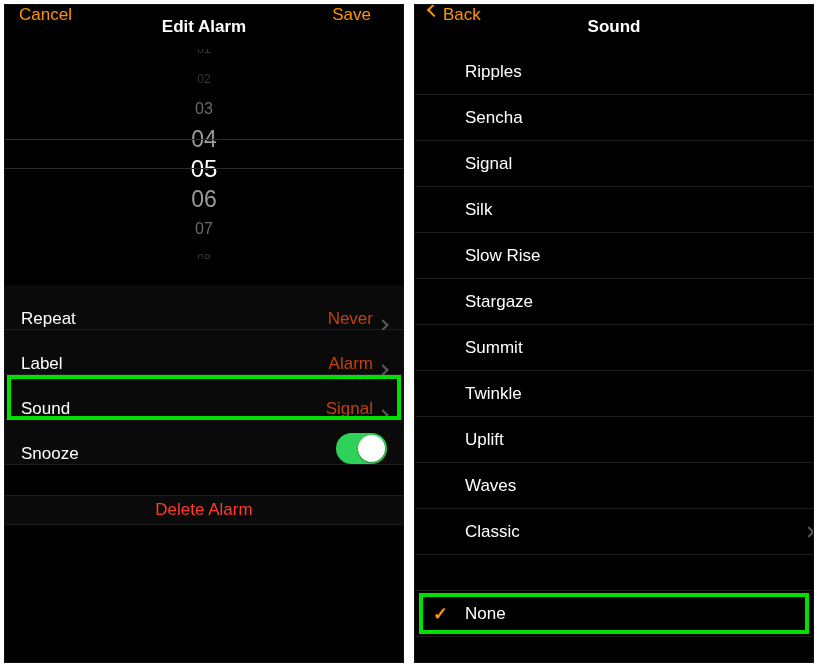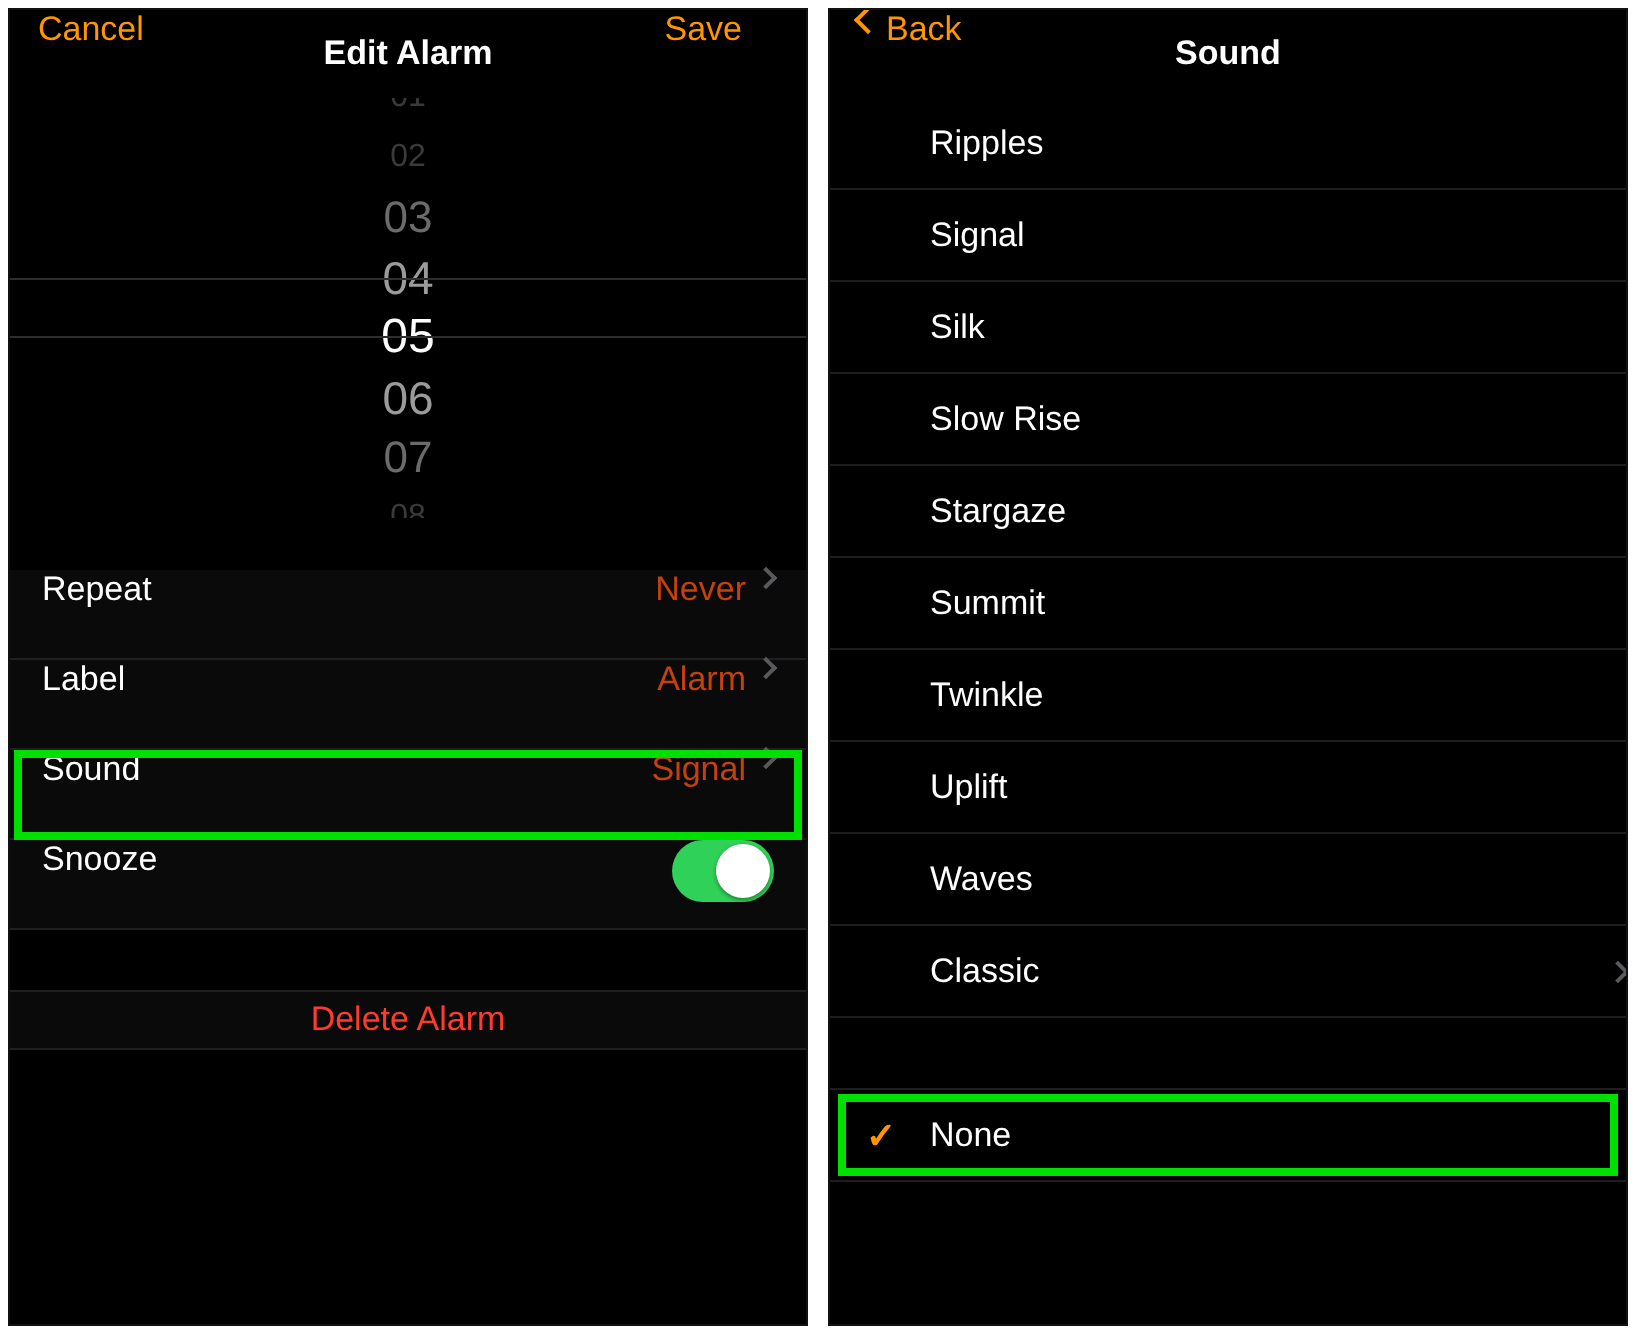--- a/index.html
+++ b/index.html
@@ -75,39 +75,39 @@
     flex-direction: column;
     align-items: center;
   }
   .picker-col span {
     height: 30px;
     line-height: 30px;
     font-size: 22px;
     color: #2a2a2a;
     font-feature-settings: "tnum";
   }
-  .picker-col span.p1 { color: #3a3a3a; font-size: 16px; }
-  .picker-col span.p2 { color: #6b6b6b; font-size: 22px; }
+  .picker-col span.p1 { color: #3a3a3a; font-size: 12px; }
+  .picker-col span.p2 { color: #6b6b6b; font-size: 16px; }
   .picker-col span.p3 { color: #9b9b9b; font-size: 23px; }
   .picker-col span.sel { color: #fff; font-size: 24px; font-weight: 400; }
   .picker-lines {
     position: absolute;
     left: 0; right: 0;
     top: 90px;
     height: 30px;
     border-top: 0.5px solid #2e2e2e;
     border-bottom: 0.5px solid #2e2e2e;
     pointer-events: none;
   }
   
   .group { margin-top: 26px; }
   .row {
     height: 45px;
     display: flex;
-    align-items: flex-start;
+    align-items: flex-end;
     padding: 0 16px;
     background: #0a0a0a;
     border-bottom: 0.5px solid #1f1f1f;
     font-size: 17px;
     position: relative;
   }
   .row .label { flex: 1; color: #fff; }
   .row .value { color: #c2410c; margin-right: 6px; }
   .row .chevr {
     width: 8px; height: 8px;
@@ -261,20 +261,23 @@
       <span>Back</span>
     </div>
     <div class="nav-title">Sound</div>
   </div>
 
   <div class="sound-list">
     <div class="sound-row">
       <span>Ripples</span>
     </div>
     <div class="sound-row">
+      <span>Sencha</span>
+    </div>
+    <div class="sound-row">
       <span>Signal</span>
     </div>
     <div class="sound-row">
       <span>Silk</span>
     </div>
     <div class="sound-row">
       <span>Slow Rise</span>
     </div>
     <div class="sound-row">
       <span>Stargaze</span>

